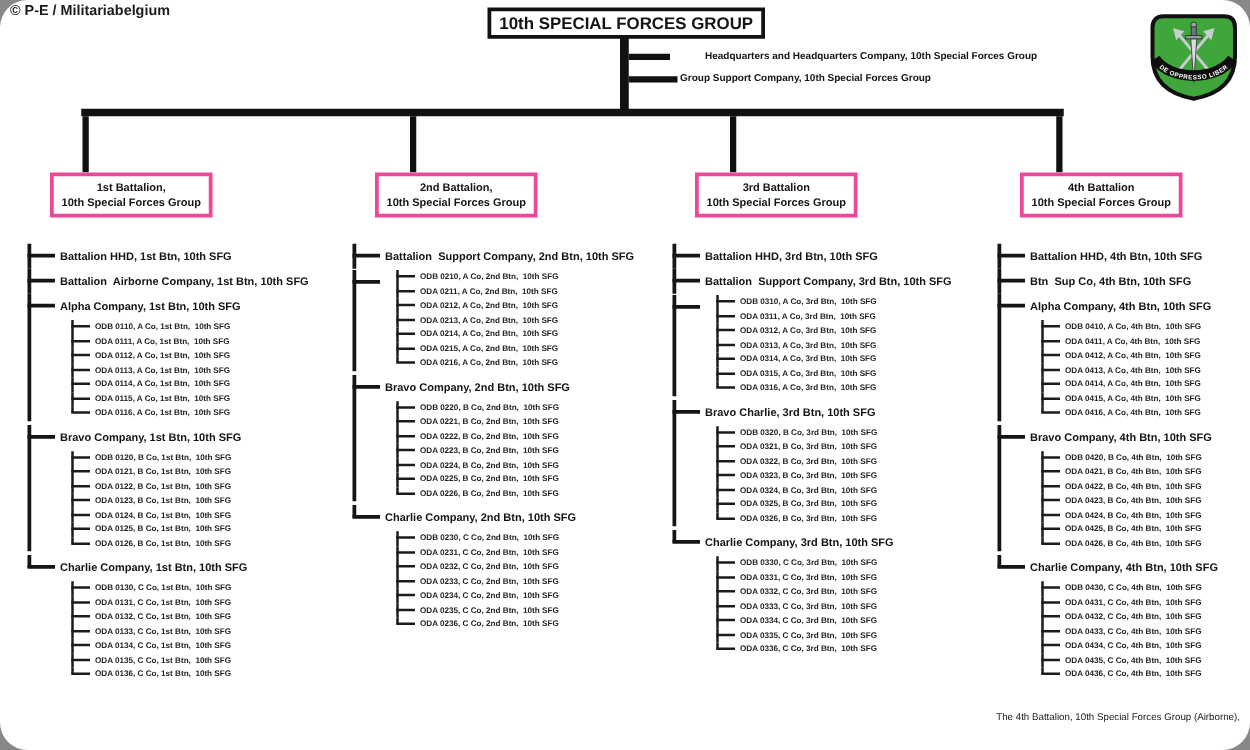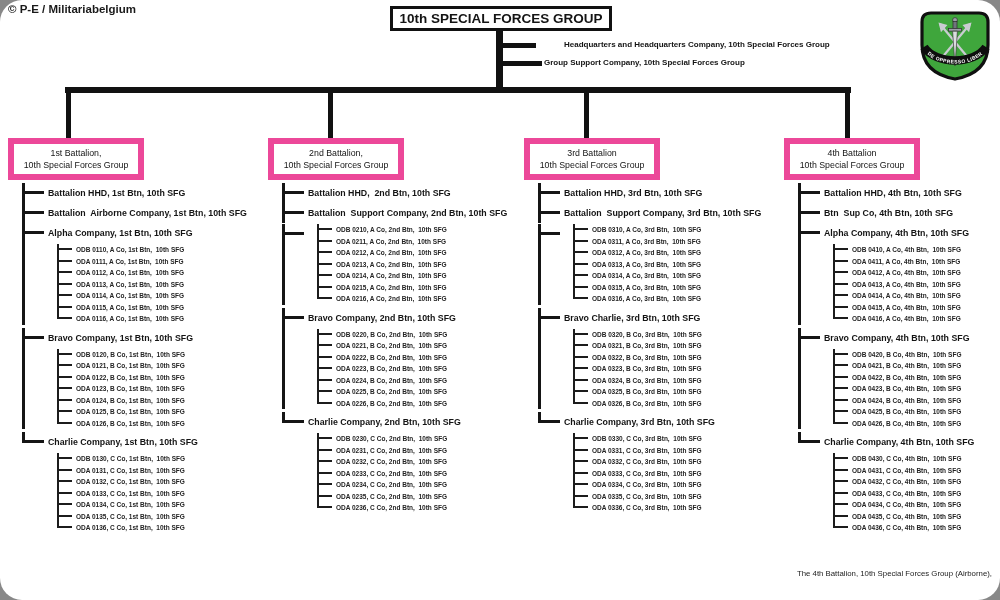--- a/index.html
+++ b/index.html
@@ -22,24 +22,24 @@
   #group-bar{left:65px;top:87px;width:786px;height:6px;}
   #hhc-stub{left:503px;top:43px;width:33px;height:5px;}
   #gsc-stub{left:503px;top:61px;width:39px;height:5px;}
   .bn-drop{top:93px;width:5px;height:45px;}
   #drop-1{left:66px;}  #drop-2{left:328px;}  #drop-3{left:584px;}  #drop-4{left:845px;}
   #hhc-label{position:absolute;left:540px;top:39px;font-size:8px;font-weight:bold;line-height:12px;margin-left:24px;}
   #gsc-label{position:absolute;left:544px;top:57px;font-size:8px;font-weight:bold;line-height:12px;}
   
   .bn-col{position:absolute;top:138px;width:256px;}
   .bn-box{
-    width:120px;border:6px solid #ec4899;background:#fff;text-align:center;
-    font-weight:normal;font-size:8.8px;line-height:12px;padding:3px 2px;
+    width:120px;border:3px solid #ec4899;background:#fff;text-align:center;
+    font-weight:bold;font-size:8.8px;line-height:12px;padding:3px 2px;margin-left:32px;
   }
-  .tree{margin:3px 0 0 14px;}
+  .tree{margin:21px 0 0 14px;}
   .unit{position:relative;padding-left:26px;}
   .unit::before{content:'';position:absolute;left:0;top:0;width:3px;height:100%;background:#151515;}
   .unit:last-child::before{height:10px;}
   .unit::after{content:'';position:absolute;left:0;top:8px;width:22px;height:3px;background:#151515;}
   .unit-label{font-size:8.8px;font-weight:bold;line-height:20px;white-space:pre;}
   .teams{margin:1px 0 3px 9px;}
   .team{position:relative;padding-left:19px;font-size:6.5px;font-weight:bold;line-height:11.5px;white-space:pre;color:#232323;}
   .team::before{content:'';position:absolute;left:0;top:0;width:2px;height:100%;background:#1c1c1c;}
   .team:last-child::before{height:5px;}
   .team::after{content:'';position:absolute;left:0;top:4px;width:15px;height:2px;background:#1c1c1c;}
@@ -120,23 +120,20 @@
             </div>
           </div>
         </div>
       </div>
       <div class="bn-col" style="left: 268px;">
         <div class="bn-box">
           <div class="pre">2nd Battalion,</div>
           <div class="pre">10th Special Forces Group</div>
         </div>
         <div class="tree">
-          <div class="unit">
-            <div class="unit-label">Battalion HHD,  2nd Btn, 10th SFG</div>
-          </div>
           <div class="unit">
             <div class="unit-label">Battalion  Support Company, 2nd Btn, 10th SFG</div>
           </div>
           <div class="unit">
             <div class="teams">
               <div class="team"><span class="pre">ODB 0210, A Co, 2nd Btn,  10th SFG</span></div>
               <div class="team"><span class="pre">ODA 0211, A Co, 2nd Btn,  10th SFG</span></div>
               <div class="team"><span class="pre">ODA 0212, A Co, 2nd Btn,  10th SFG</span></div>
               <div class="team"><span class="pre">ODA 0213, A Co, 2nd Btn,  10th SFG</span></div>
               <div class="team"><span class="pre">ODA 0214, A Co, 2nd Btn,  10th SFG</span></div>

